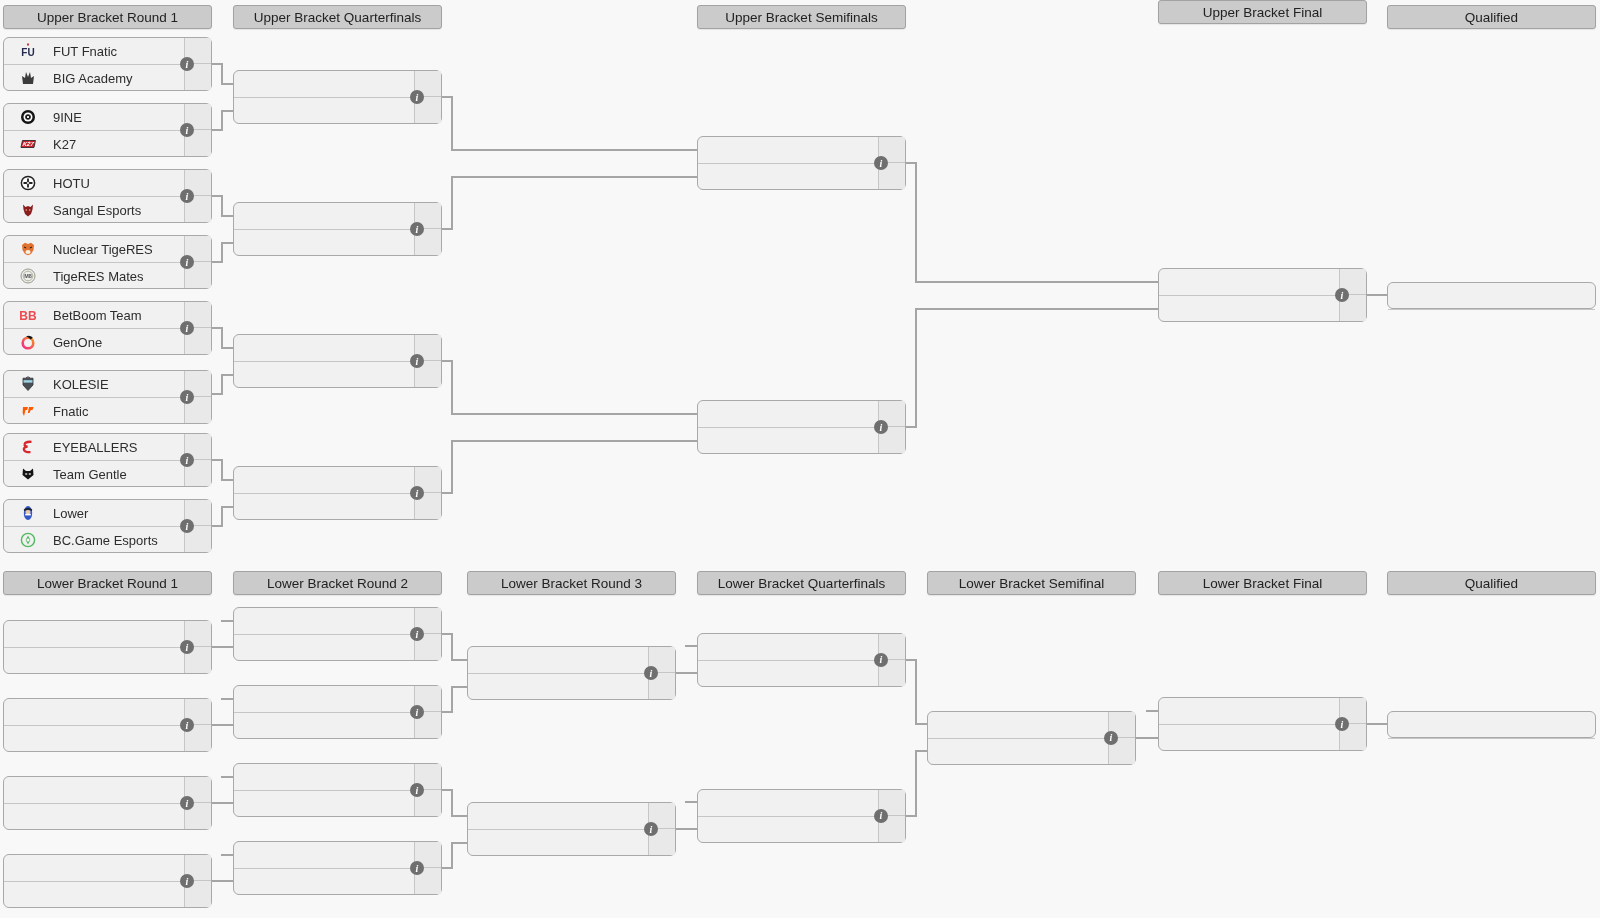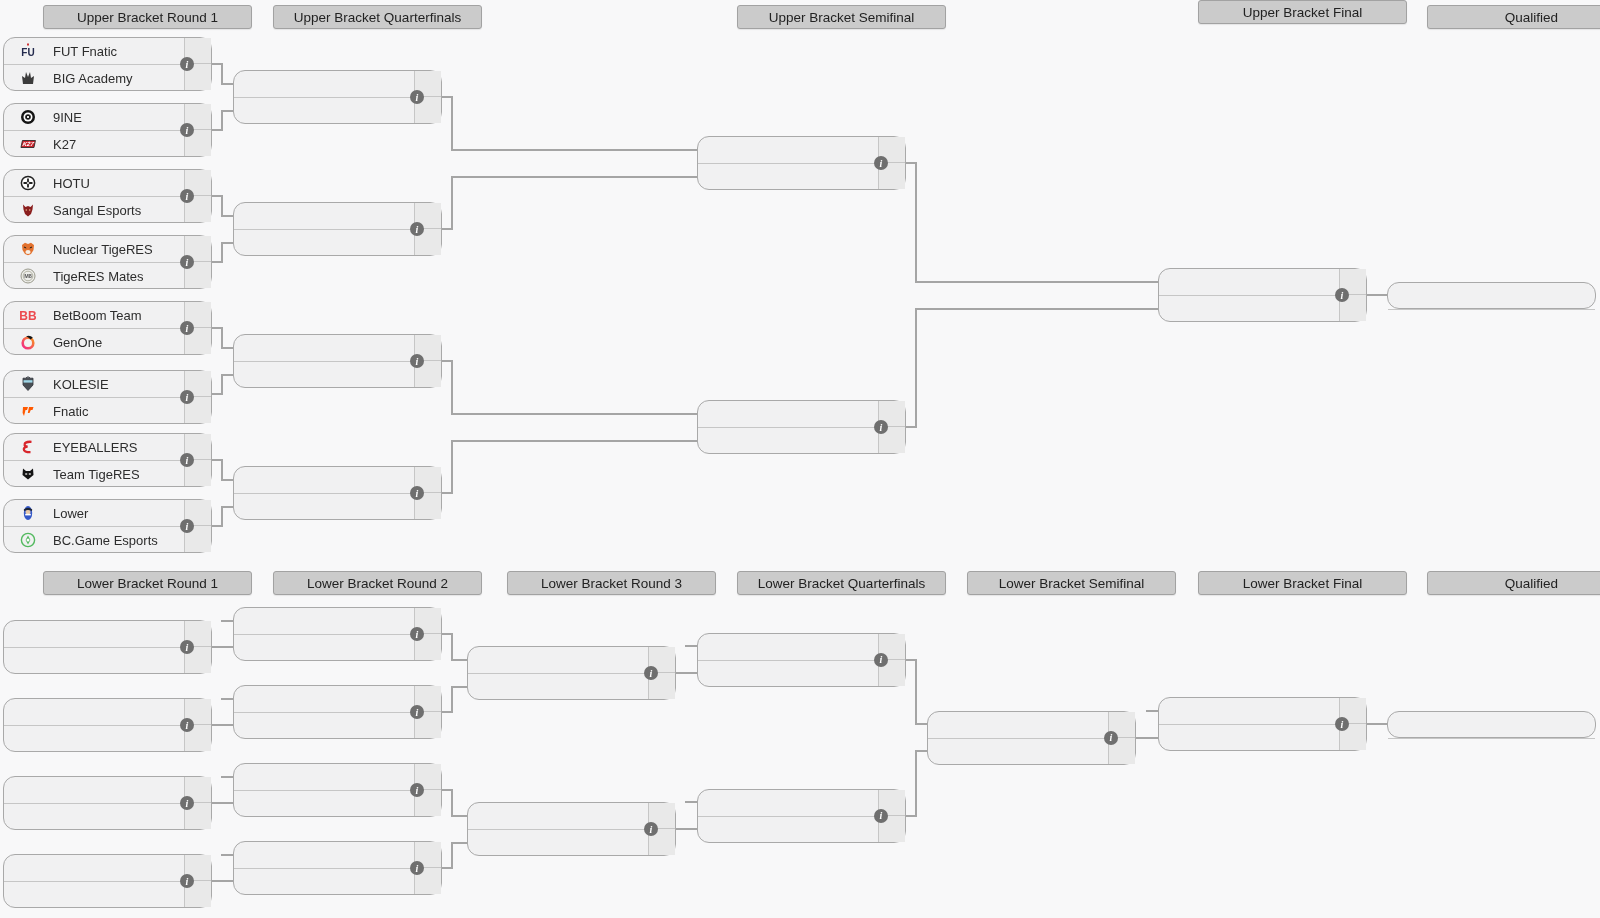--- a/index.html
+++ b/index.html
@@ -1,24 +1,24 @@
 <!DOCTYPE html>
 <html style="--header_bg: #cbcbcb; --box_bg: #f1f1f2; --score_bg: #e9e9e9; --info_bg: #6f6f6f; --connector: #a5a5a5; --accent_red: #d8262c; --accent_orange: #ff5900; --accent_green: #52b95e;"><head>
 <meta charset="utf-8">
 <style>
   html,body{margin:0;padding:0;background:#f8f8f9;font-family:"Liberation Sans",sans-serif;}
   .bracket{position:relative;width:1600px;height:918px;overflow:hidden;}
 
   .hdr{position:absolute;width:209px;height:24px;box-sizing:border-box;
        background:var(--header_bg,#cbcbcb);border:1px solid #a2a2a2;border-radius:3px;
        display:flex;align-items:center;justify-content:center;
-       font-size:13.5px;color:#222;box-shadow:0 1px 1px rgba(0,0,0,.08);margin-left:40px;}
+       font-size:13.5px;color:#222;box-shadow:0 1px 1px rgba(0,0,0,.08);}
 
   .match{position:absolute;width:209px;height:54px;box-sizing:border-box;
-         background:var(--box_bg,#f1f1f2);border:1px solid #a9a9a9;border-radius:12px;}
+         background:var(--box_bg,#f1f1f2);border:1px solid #a9a9a9;border-radius:6px;}
   .match .trow{height:26px;display:flex;align-items:center;padding-left:16px;gap:17px;
                font-size:13px;color:#2d2d2d;overflow:hidden;}
   .match .trow:first-child{border-bottom:1px solid #c6c6c6;}
   .score-col{position:absolute;top:0;right:0;bottom:0;width:26px;
              background:var(--score_bg,#e9e9e9);border-left:1px solid #c6c6c6;}
   .score-col::after{content:"";position:absolute;left:-1px;right:0;top:calc(50% - 1px);
                     border-top:1px solid #c6c6c6;}
   .qual{height:27px;}
   .info{position:absolute;left:176px;top:50%;margin-top:-7px;width:14px;height:14px;z-index:3;
         border-radius:50%;background:var(--info_bg,#6f6f6f);color:#fff;
@@ -32,21 +32,21 @@
   .hl{height:2px;}
   .vl{width:2px;}
 </style>
 </head>
 <body>
 
 <div class="bracket">
 
   <div class="hdr" style="left:3px;top:5px">Upper Bracket Round 1</div>
   <div class="hdr" style="left:233px;top:5px">Upper Bracket Quarterfinals</div>
-  <div class="hdr" style="left:697px;top:5px">Upper Bracket Semifinal</div>
+  <div class="hdr" style="left:697px;top:5px">Upper Bracket Semifinals</div>
   <div class="hdr" style="left:1158px;top:0">Upper Bracket Final</div>
   <div class="hdr" style="left:1387px;top:5px">Qualified</div>
 
   <div class="hdr" style="left:3px;top:571px">Lower Bracket Round 1</div>
   <div class="hdr" style="left:233px;top:571px">Lower Bracket Round 2</div>
   <div class="hdr" style="left:467px;top:571px">Lower Bracket Round 3</div>
   <div class="hdr" style="left:697px;top:571px">Lower Bracket Quarterfinals</div>
   <div class="hdr" style="left:927px;top:571px">Lower Bracket Semifinal</div>
   <div class="hdr" style="left:1158px;top:571px">Lower Bracket Final</div>
   <div class="hdr" style="left:1387px;top:571px">Qualified</div>
@@ -212,21 +212,21 @@
       <span class="tname">EYEBALLERS</span>
     </div>
     <div class="trow">
       <span class="tlogo">
           <svg width="16" height="16" viewBox="0 0 16 16">
             <path d="M3 2.5 L6 5 H10 L13 2.5 L13.5 9 L8 13.5 L2.5 9 Z" fill="#141414"></path>
             <rect x="5.2" y="7.4" width="2" height="1.2" fill="#fff"></rect>
             <rect x="8.8" y="7.4" width="2" height="1.2" fill="#fff"></rect>
           </svg>
         </span>
-      <span class="tname">Team TigeRES</span>
+      <span class="tname">Team Gentle</span>
     </div>
     <div class="score-col"></div>
     <div class="info">i</div>
   </div>
 
   <div class="match" style="left:3px;top:499px">
     <div class="trow">
       <span class="tlogo">
           <svg width="16" height="16" viewBox="0 0 16 16">
             <ellipse cx="8" cy="8" rx="4.2" ry="7" fill="#3458c8"></ellipse>

